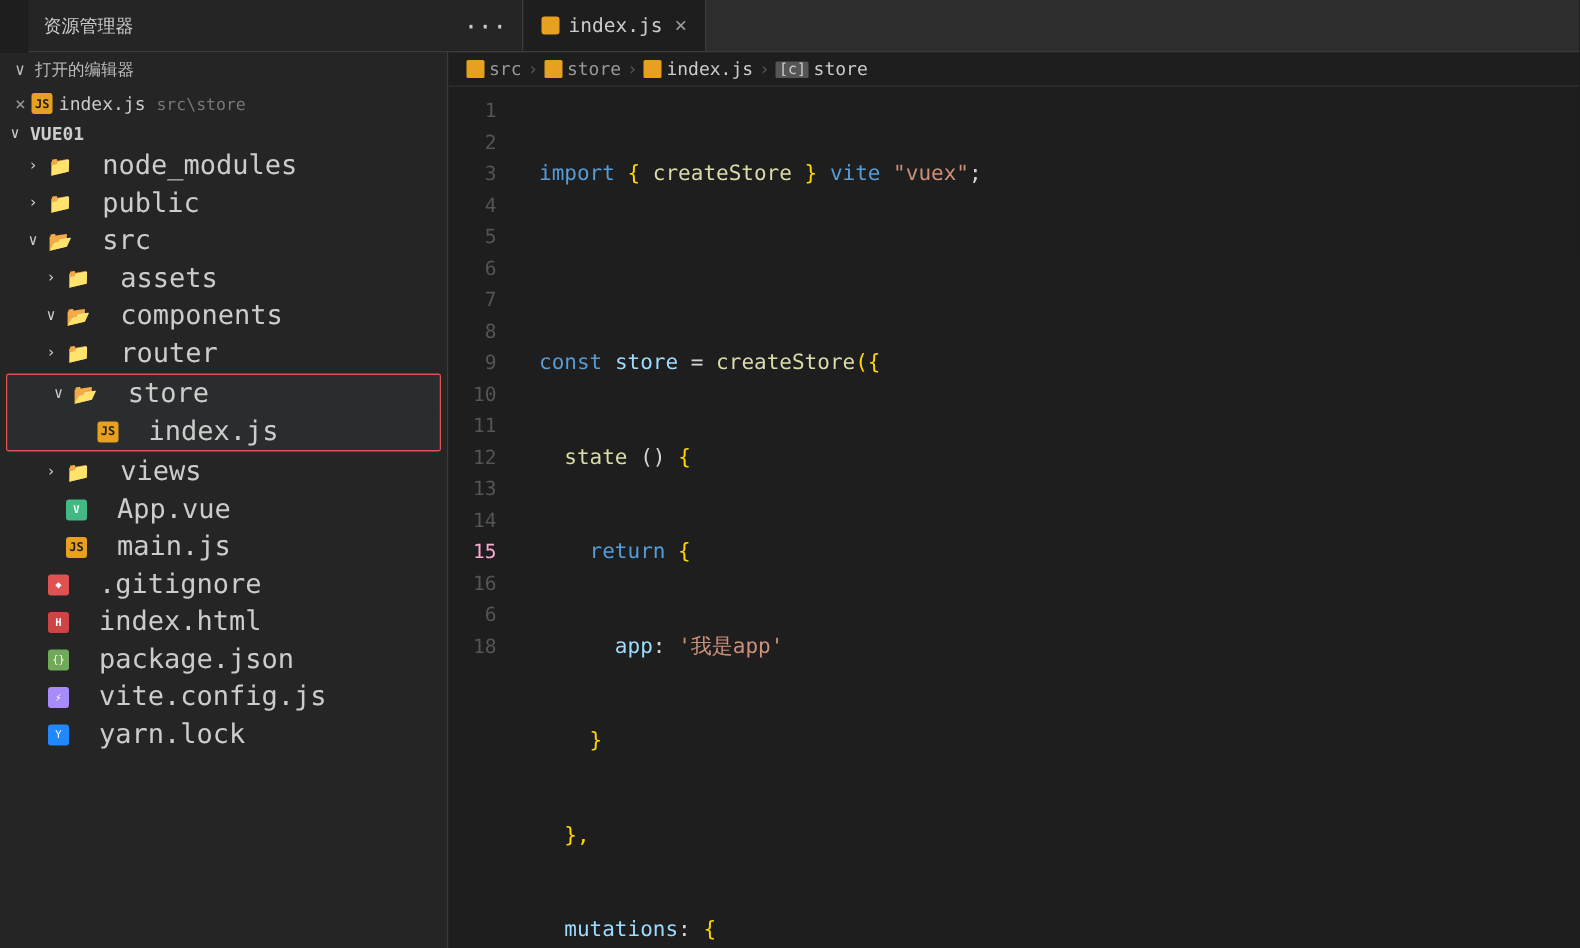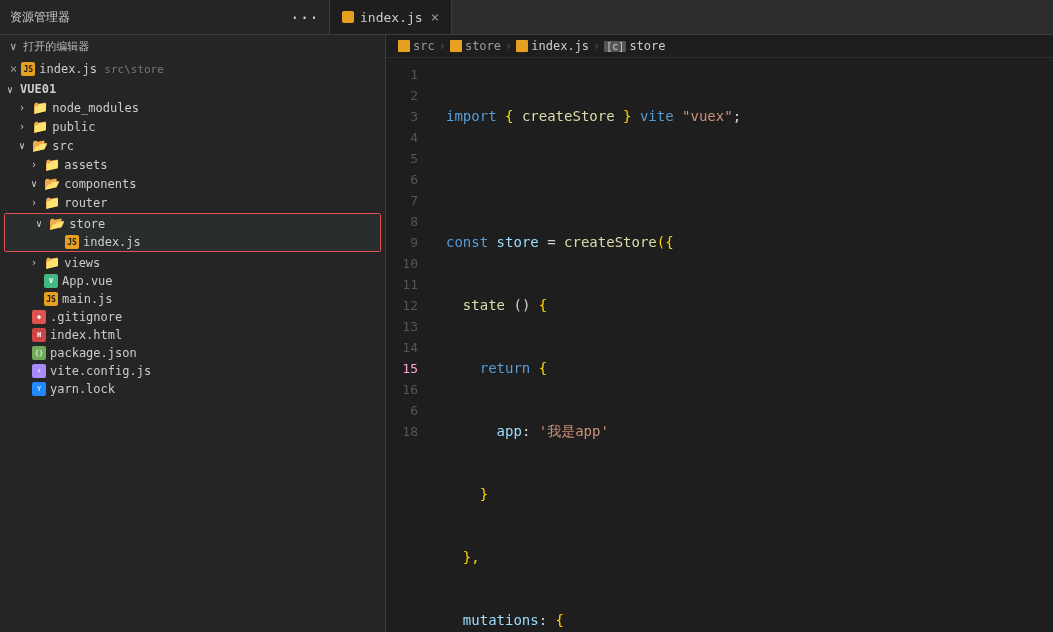--- a/index.html
+++ b/index.html
@@ -14,20 +14,21 @@
       flex-direction: column;
     }
 
     
     .top-bar {
       display: flex;
       align-items: center;
       background: #252526;
       height: 35px;
       border-bottom: 1px solid #3c3c3c;
+      margin-left: 19px;
     }
     .top-bar-left {
       width: 330px;
       display: flex;
       align-items: center;
       padding: 0 10px;
       height: 100%;
       border-right: 1px solid #3c3c3c;
     }
     .panel-title {
@@ -75,21 +76,21 @@
 
     
     .main-area {
       display: flex;
       flex: 1;
       overflow: hidden;
     }
 
     
     .sidebar {
-      width: 386px;
+      width: 299px;
       background: #252526;
       border-right: 1px solid #3c3c3c;
       display: flex;
       flex-direction: column;
       overflow: hidden;
       flex-shrink: 0;
     }
     .sidebar-section-title {
       font-size: 11px;
       color: #bbb;
@@ -151,21 +152,22 @@
     .indent-1 { padding-left: 12px; }
 
     .chevron {
       color: #ccc;
       font-size: 10px;
       width: 12px;
       text-align: center;
     }
     .tree-label {
       color: #ccc;
-      font-size: 12px;
+      font-size: 18px;
+      margin-left: 16px;
     }
 
     .vue-icon {
       width: 14px;
       height: 14px;
       background: #42b883;
       border-radius: 2px;
       display: inline-flex;
       align-items: center;
       justify-content: center;

